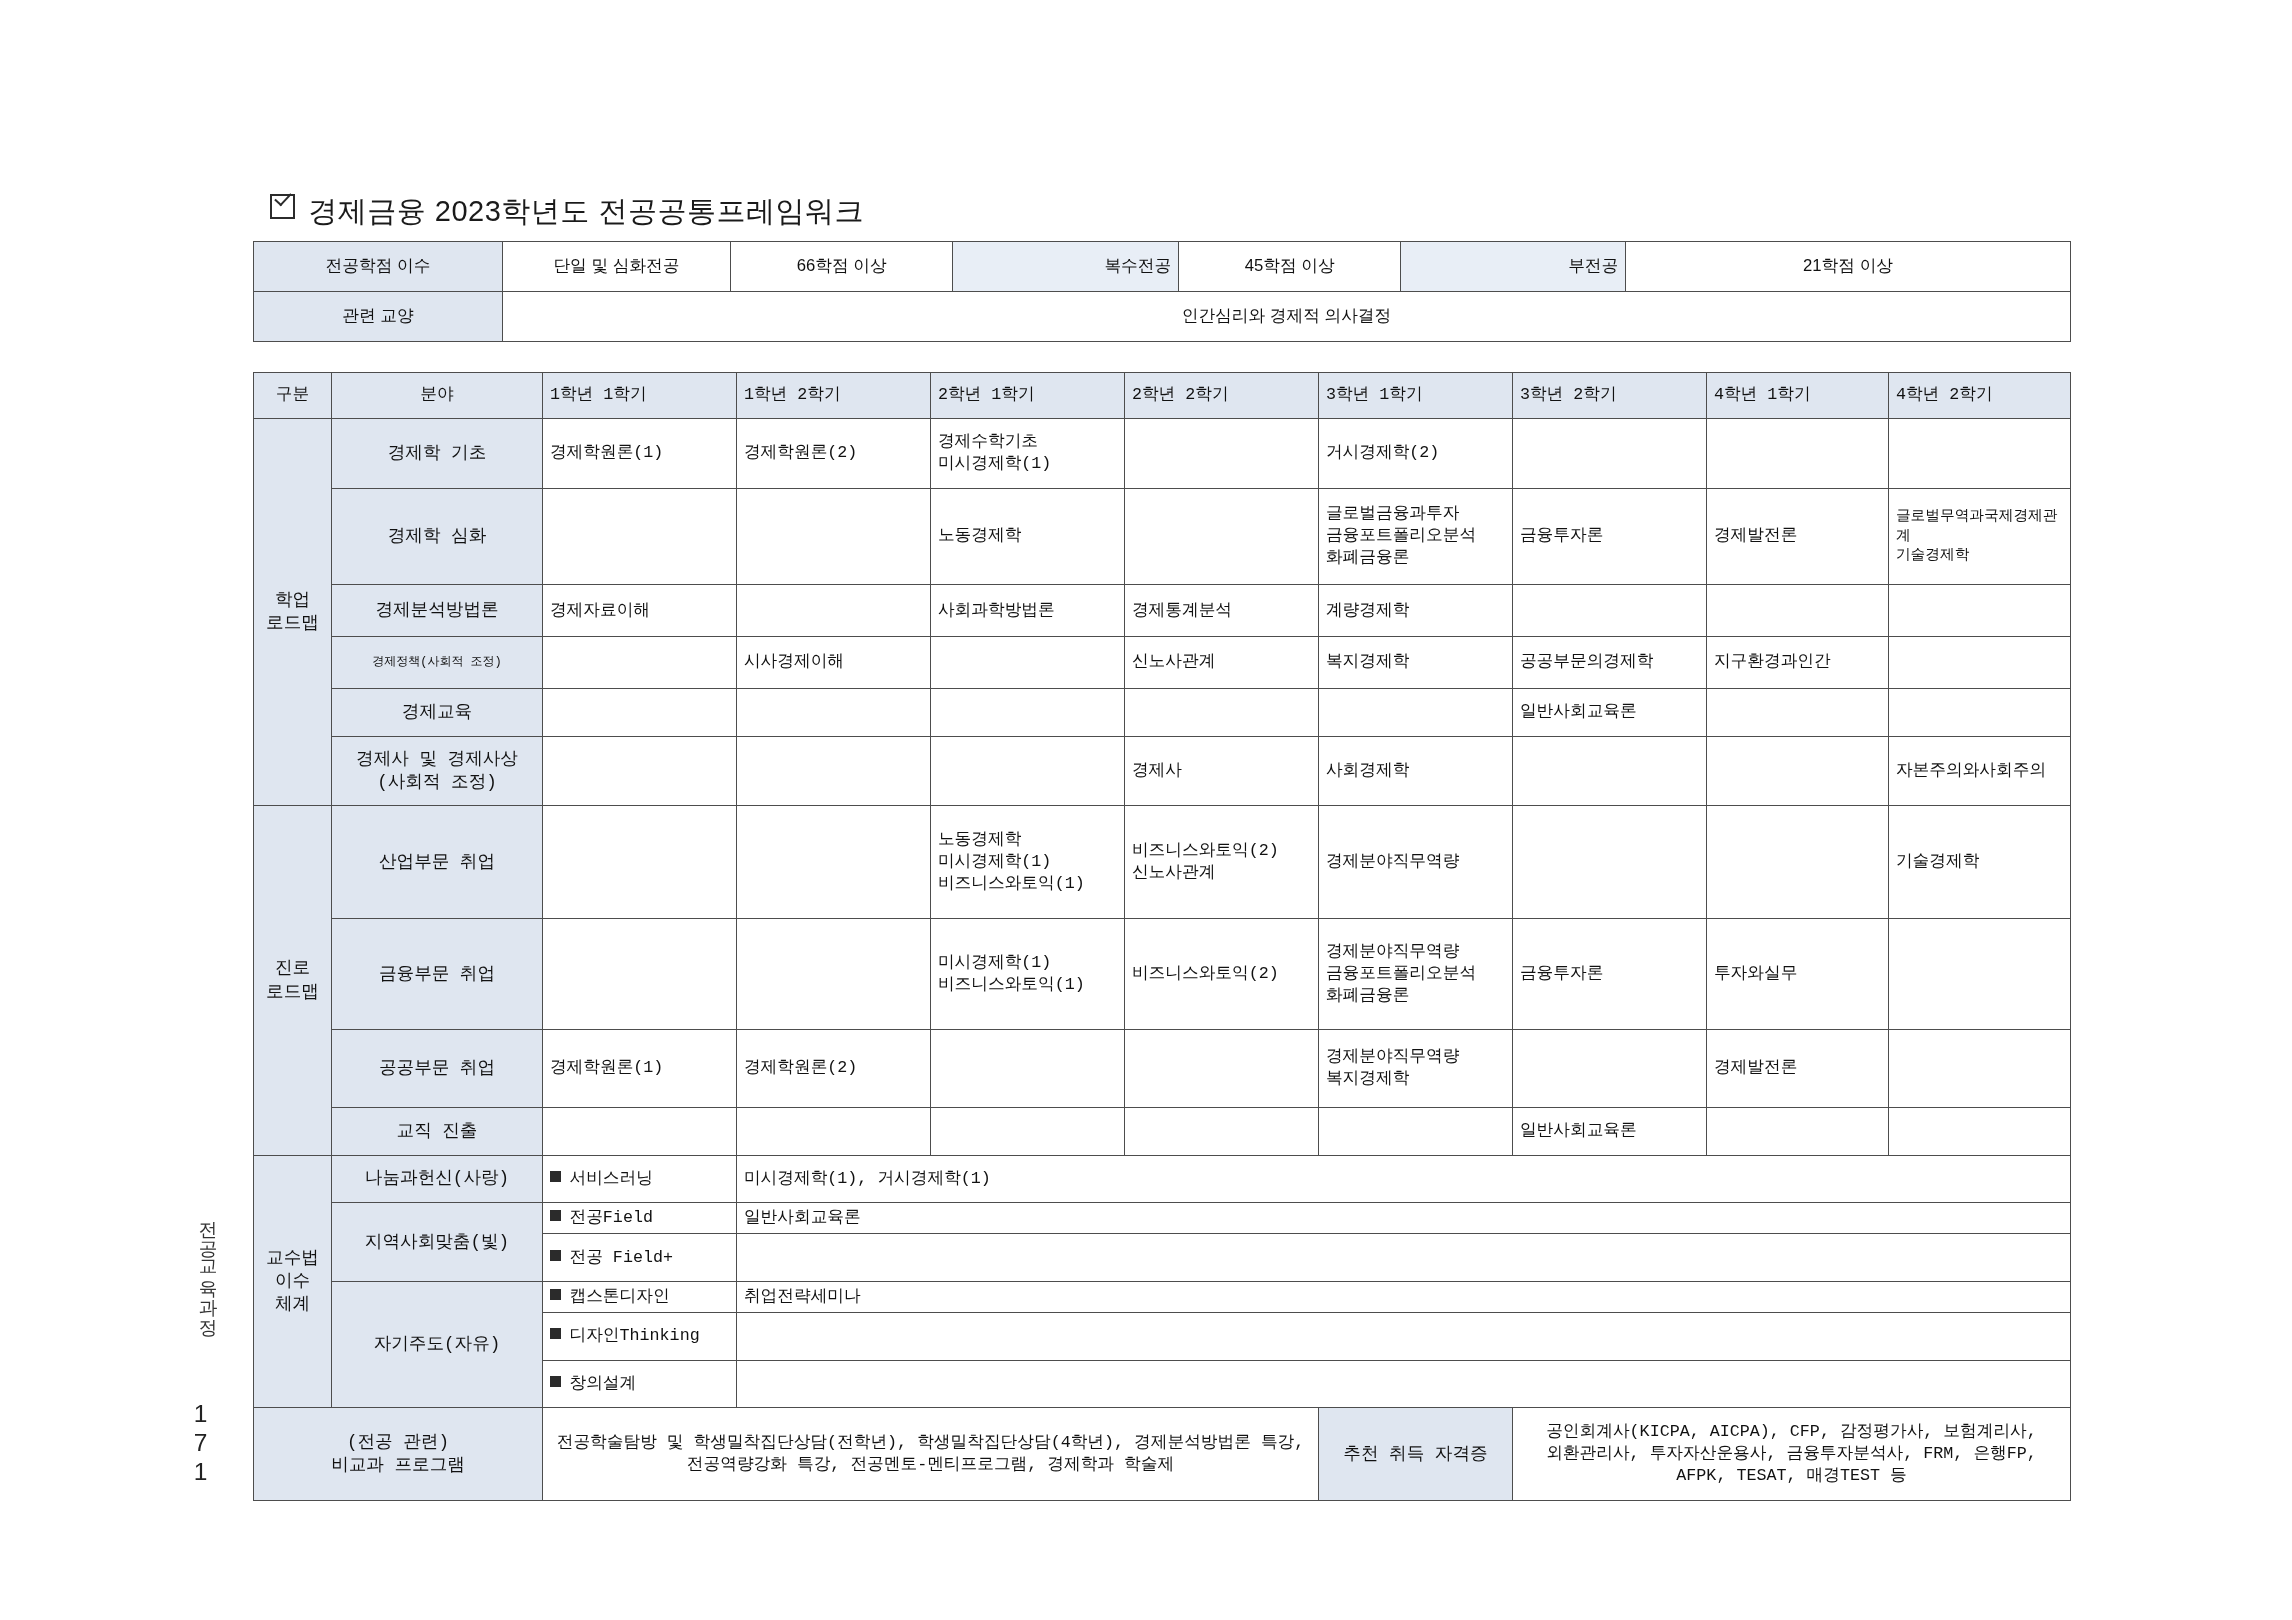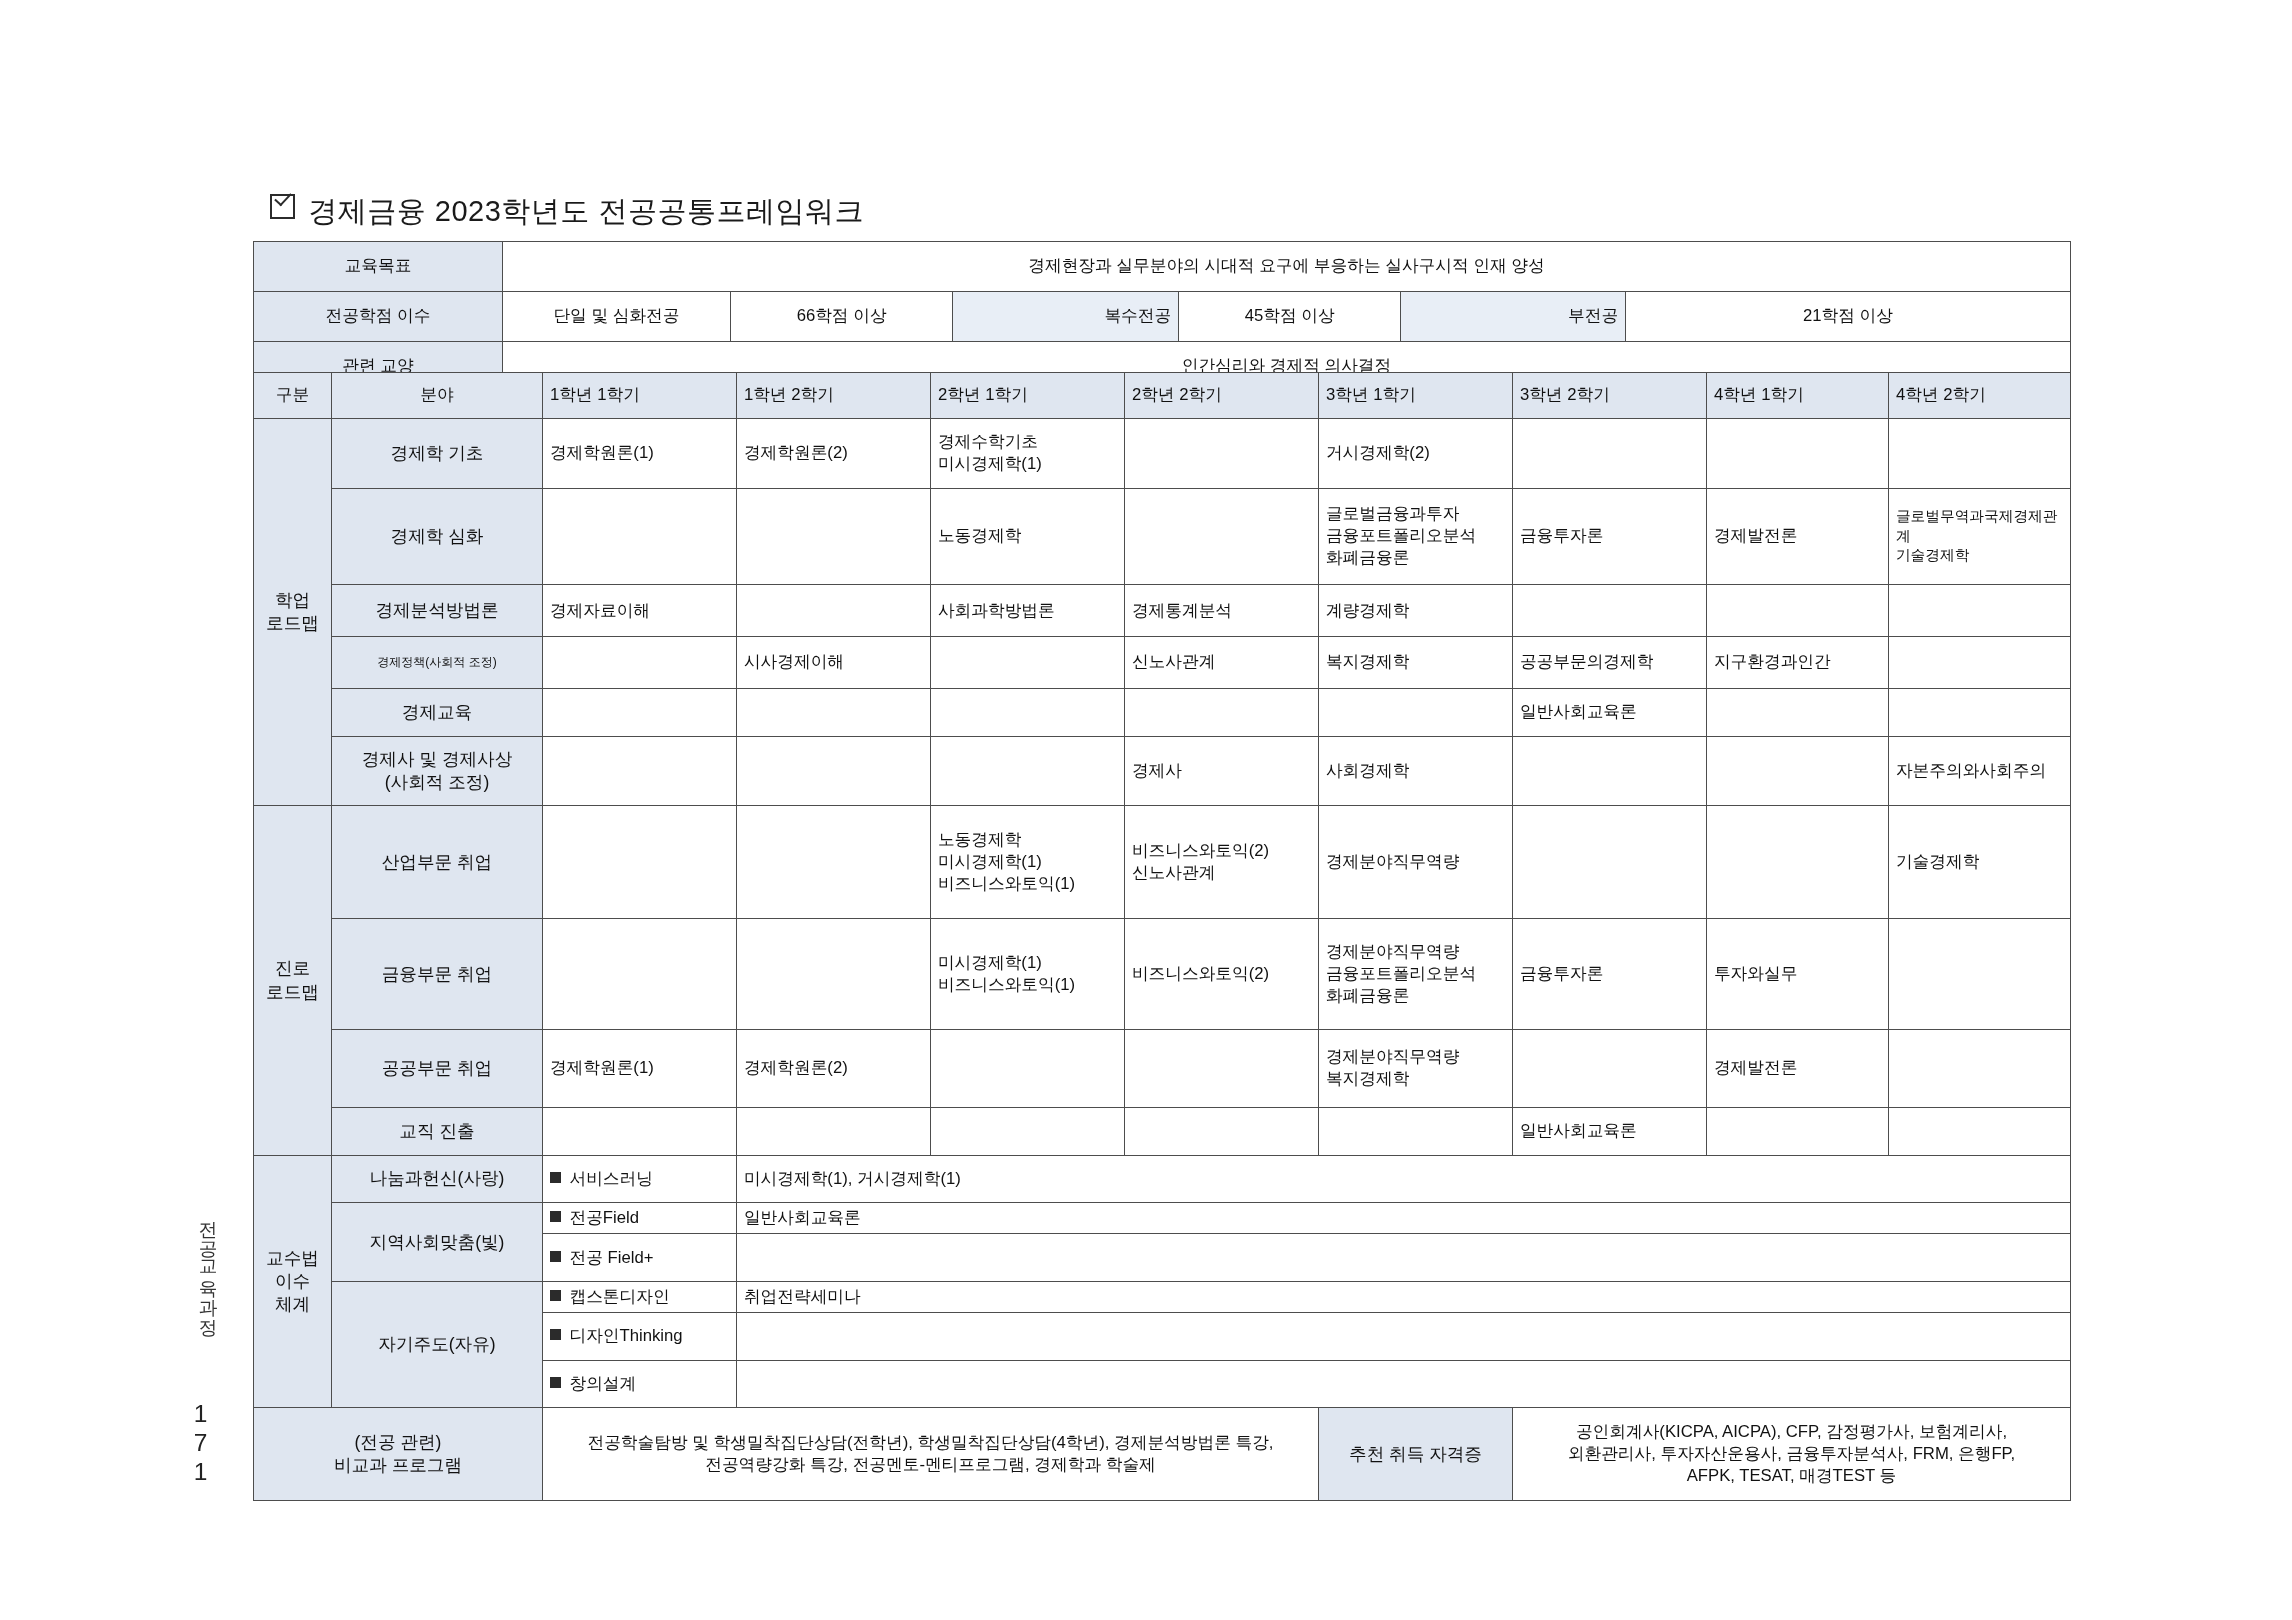--- a/index.html
+++ b/index.html
@@ -104,20 +104,21 @@
     position: absolute;
     left: 253px;
     top: 241px;
     width: 1818px;
   }
   #main-table {
     position: absolute;
     left: 253px;
     top: 372px;
     width: 1818px;
+    font-family: Liberation Mono, monospace;
   }
 
   .rowlabel {
     background: #dfe6f0;
     text-align: center;
     font-size: 17.6px;
   }
   .sq {
     display: inline-block;
     width: 10.8px;
@@ -146,24 +147,20 @@
       <col style="width:176px">
       <col style="width:206px">
       <col style="width:201px">
       <col style="width:204px">
       <col style="width:201px">
       <col style="width:203px">
       <col style="width:201px">
       <col style="width:201px">
     </colgroup>
     <tbody>
-        <tr>
-      <td class="hdr" colspan="2" style="height:41px">교육목표</td>
-      <td class="ctr" colspan="7">경제현장과 실무분야의 시대적 요구에 부응하는 실사구시적 인재 양성</td>
-    </tr>
     <tr>
       <td class="hdr" colspan="2" style="height:41px">전공학점 이수</td>
       <td class="ctr">단일 및 심화전공</td>
       <td class="ctr">66학점 이상</td>
       <td class="hdr-lite">복수전공</td>
       <td class="ctr">45학점 이상</td>
       <td class="hdr-lite">부전공</td>
       <td class="ctr" colspan="2">21학점 이상</td>
     </tr>
     <tr>

